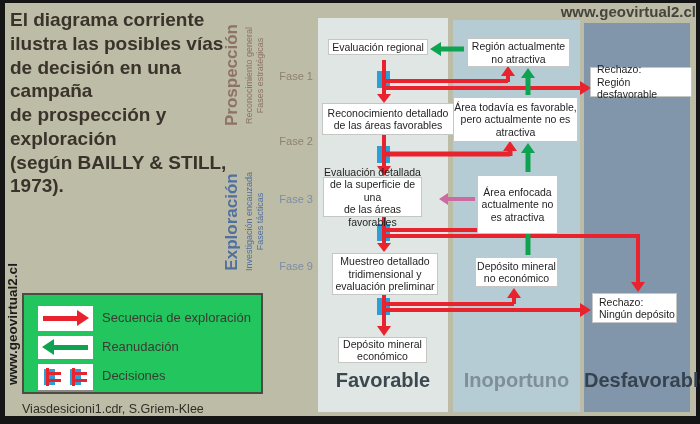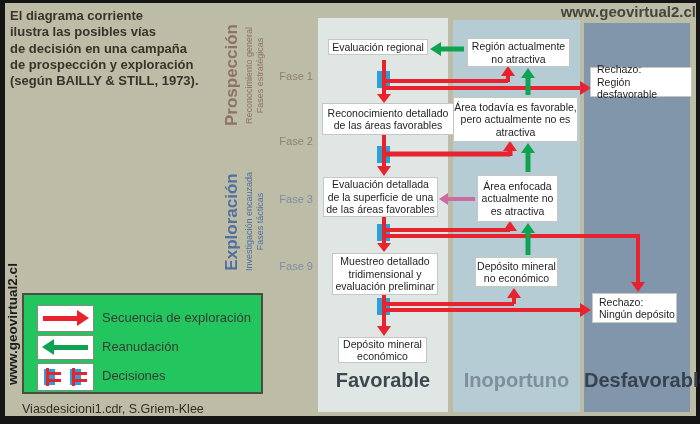--- a/index.html
+++ b/index.html
@@ -30,21 +30,21 @@
   
   #arrows{position:absolute;left:0;top:0;z-index:3;pointer-events:none;}
   .rl{stroke:#e8232e;stroke-width:4;fill:none;}
   .rl.thick{stroke-width:5;}
   .rh{fill:#e8232e;}
   .gl{stroke:#0ea351;stroke-width:5;fill:none;}
   .gh{fill:#0ea351;}
   .pl{stroke:#cb6ba2;stroke-width:4;fill:none;}
   .ph{fill:#cb6ba2;}
   
-  #title{left:10px;top:8px;width:250px;font-size:13px;font-weight:bold;color:#3a332b;
+  #title{left:10px;top:8px;width:250px;font-size:19px;font-weight:bold;color:#3a332b;
     line-height:1.25;white-space:pre-line;z-index:4;}
   #wm-top{right:4px;top:3px;font-size:15px;font-weight:bold;color:#45453e;z-index:4;}
   .vrot{position:absolute;transform:rotate(-90deg);transform-origin:center;
     text-align:center;z-index:4;}
   #wm-left{left:-71px;top:315px;width:170px;height:18px;font-size:13.5px;
     font-weight:bold;color:#1c1c1c;}
   #prospeccion{left:163px;top:64px;width:140px;height:22px;font-size:17px;
     font-weight:bold;color:#8d7268;}
   #prospeccion-sub1{left:180px;top:69px;width:140px;height:13px;font-size:9px;color:#8d7268;}
   #prospeccion-sub2{left:191px;top:69px;width:140px;height:13px;font-size:9px;color:#8d7268;}
@@ -139,24 +139,24 @@
   <div class="box" style="left:328px;top:39px;width:100px;height:16px;">Evaluación regional</div>
   <div class="box" style="left:467px;top:38px;width:103px;height:29px;">Región actualmente
 no atractiva</div>
   <div class="box left" style="left:590px;top:67px;width:102px;height:30px;">Rechazo:
 Región desfavorable</div>
   <div class="box" style="left:322px;top:103px;width:132px;height:32px;">Reconocimiento detallado
 de las áreas favorables</div>
   <div class="box" style="left:453px;top:97px;width:125px;height:45px;">Área todavía es favorable,
 pero actualmente no es
 atractiva</div>
-  <div class="box" style="left:323px;top:177px;width:115px;height:40px;">Evaluación detallada
+  <div class="box" style="left:323px;top:177px;width:99px;height:40px;">Evaluación detallada
 de la superficie de una
 de las  áreas favorables</div>
-  <div class="box" style="left:477px;top:175px;width:81px;height:47px;">Área enfocada
+  <div class="box" style="left:477px;top:175px;width:81px;height:59px;">Área enfocada
 actualmente no
 es atractiva</div>
   <div class="box" style="left:332px;top:253px;width:106px;height:42px;">Muestreo detallado
 tridimensional y
 evaluación preliminar</div>
   <div class="box" style="left:475px;top:257px;width:83px;height:30px;">Depósito mineral
 no económico</div>
   <div class="box left" style="left:592px;top:293px;width:85px;height:30px;">Rechazo:
 Ningún depósito</div>
   <div class="box" style="left:338px;top:337px;width:89px;height:26px;">Depósito mineral

